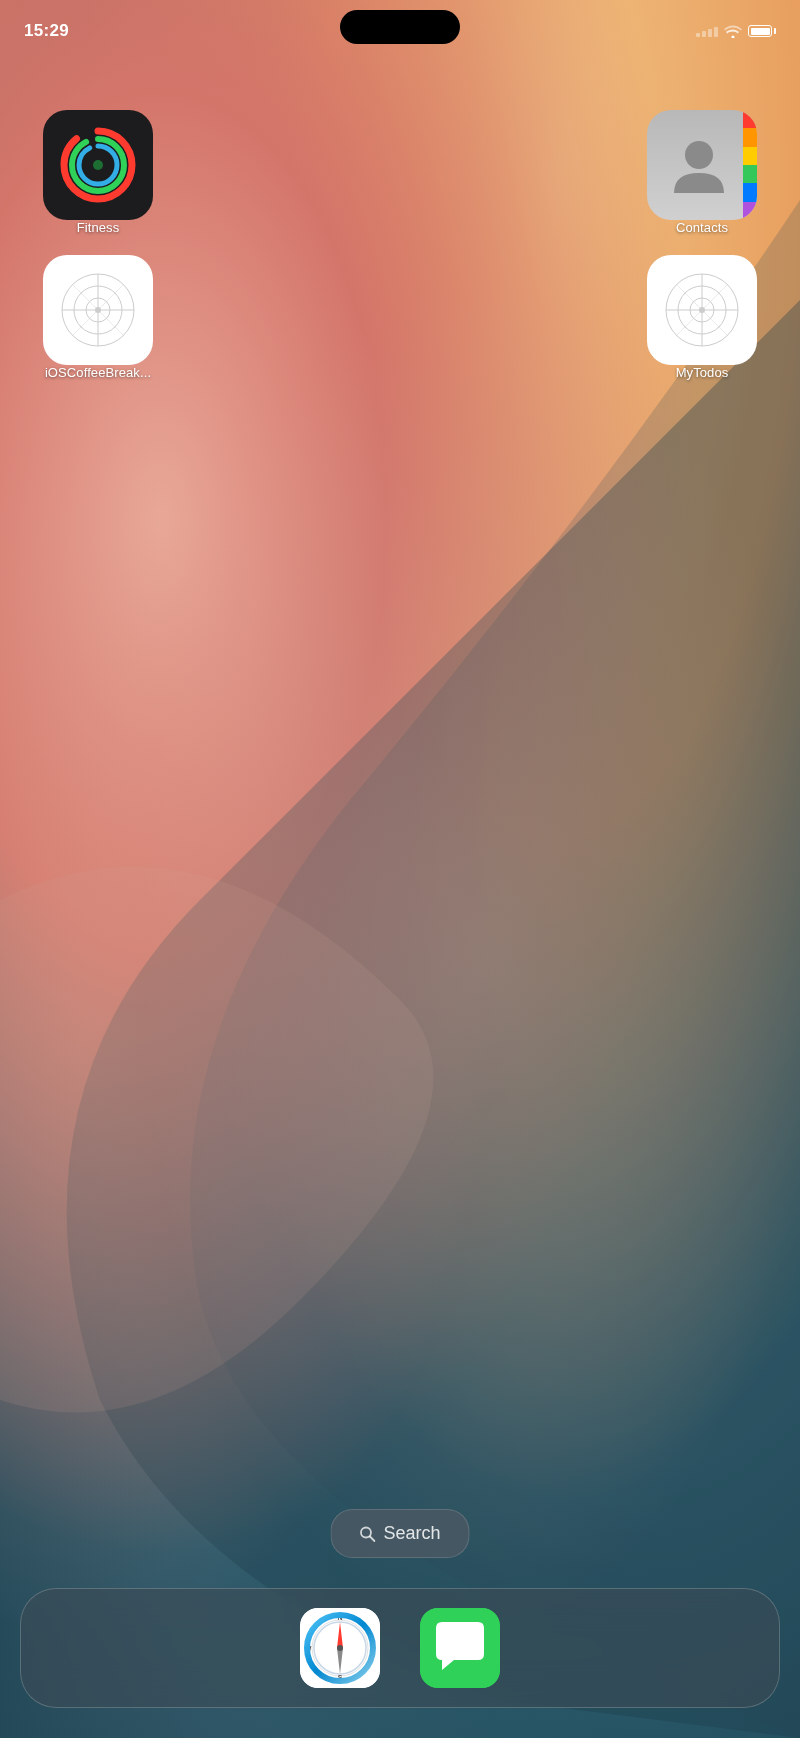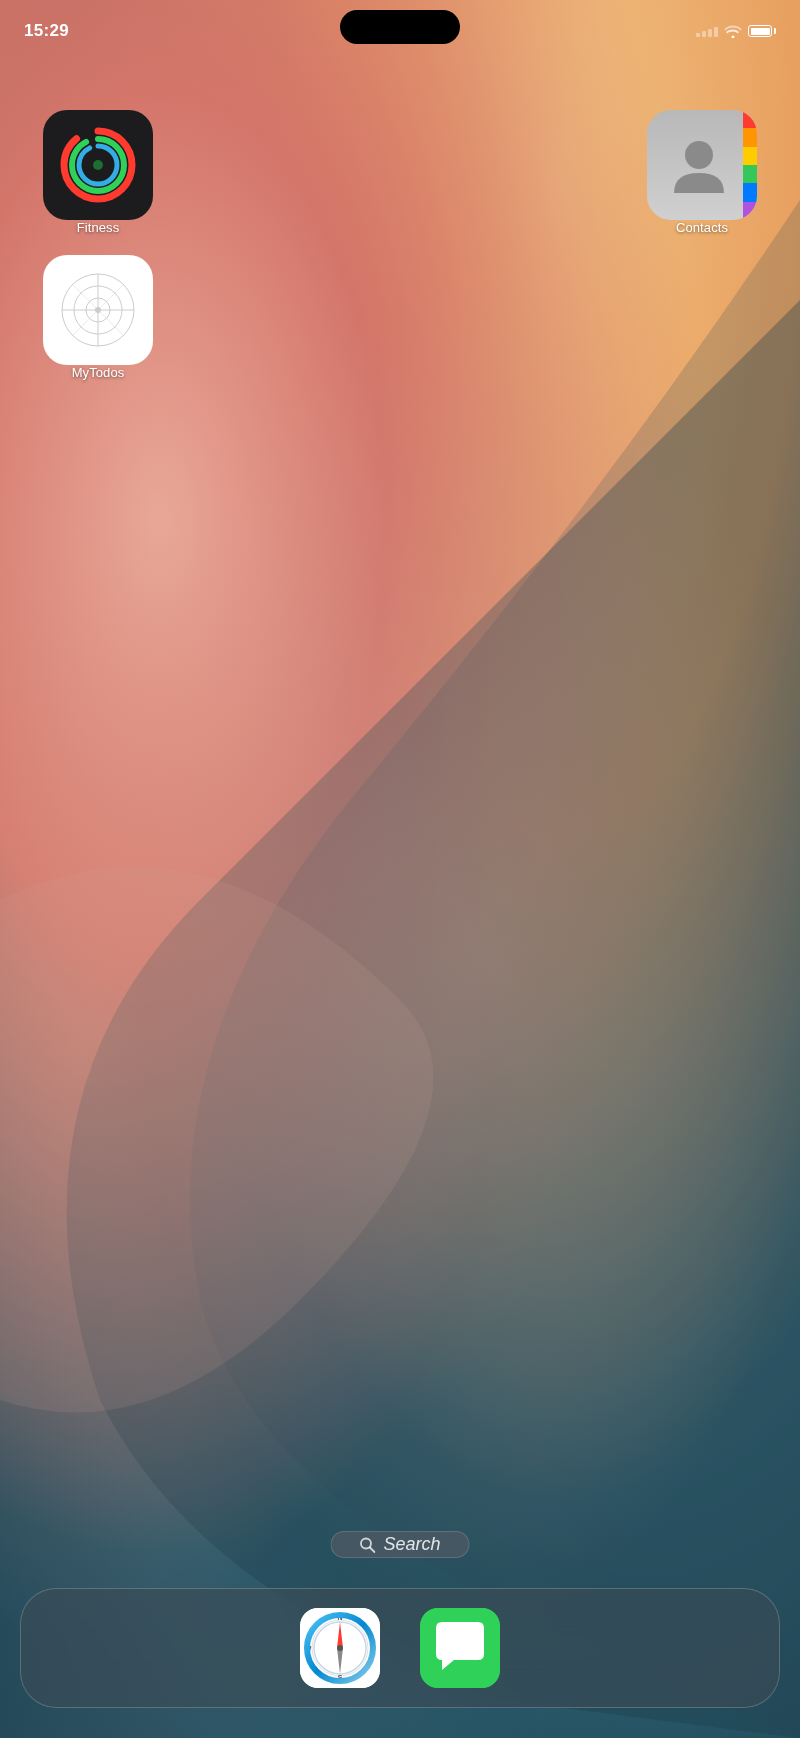--- a/index.html
+++ b/index.html
@@ -191,27 +191,26 @@
       bottom: 180px;
       left: 50%;
       transform: translateX(-50%);
       z-index: 10;
     }
 
     .search-pill {
       background: rgba(80, 90, 100, 0.7);
       backdrop-filter: blur(10px);
       border-radius: 22px;
-      padding: 2px 28px;
+      padding: 13px 28px;
       display: flex;
       align-items: center;
       gap: 8px;
       cursor: pointer;
       border: 0.5px solid rgba(255,255,255,0.15);
-      font-style: italic;
     }
 
     .search-text {
       color: rgba(255,255,255,0.85);
       font-size: 18px;
       font-weight: 400;
     }
 
     
     #dock {
@@ -364,20 +363,36 @@
       </div>
       <span class="app-label">Contacts</span>
     </div>
 
   </div>
 
   <div class="app-row">
 
 
 
+    <div class="app-item">
+      <div class="app-icon default-app-icon">
+        <svg width="90" height="90" viewBox="0 0 90 90">
+          <rect x="5" y="5" width="80" height="80" fill="white"></rect>
+          <circle cx="45" cy="45" r="36" fill="none" stroke="#ccc" stroke-width="1"></circle>
+          <circle cx="45" cy="45" r="24" fill="none" stroke="#ccc" stroke-width="1"></circle>
+          <circle cx="45" cy="45" r="12" fill="none" stroke="#ccc" stroke-width="1"></circle>
+          <line x1="9" y1="45" x2="81" y2="45" stroke="#ccc" stroke-width="1"></line>
+          <line x1="45" y1="9" x2="45" y2="81" stroke="#ccc" stroke-width="1"></line>
+          <line x1="19" y1="19" x2="71" y2="71" stroke="#ccc" stroke-width="0.8" opacity="0.5"></line>
+          <line x1="71" y1="19" x2="19" y2="71" stroke="#ccc" stroke-width="0.8" opacity="0.5"></line>
+          <circle cx="45" cy="45" r="3" fill="#ccc"></circle>
+        </svg>
+      </div>
+      <span class="app-label">iOSCoffeeBreak...</span>
+    </div>
 
     <div class="app-item">
       <div class="app-icon default-app-icon">
         <svg width="90" height="90" viewBox="0 0 90 90">
           <rect x="5" y="5" width="80" height="80" fill="white"></rect>
           <circle cx="45" cy="45" r="36" fill="none" stroke="#ccc" stroke-width="1"></circle>
           <circle cx="45" cy="45" r="24" fill="none" stroke="#ccc" stroke-width="1"></circle>
           <circle cx="45" cy="45" r="12" fill="none" stroke="#ccc" stroke-width="1"></circle>
           <line x1="9" y1="45" x2="81" y2="45" stroke="#ccc" stroke-width="1"></line>
           <line x1="45" y1="9" x2="45" y2="81" stroke="#ccc" stroke-width="1"></line>

